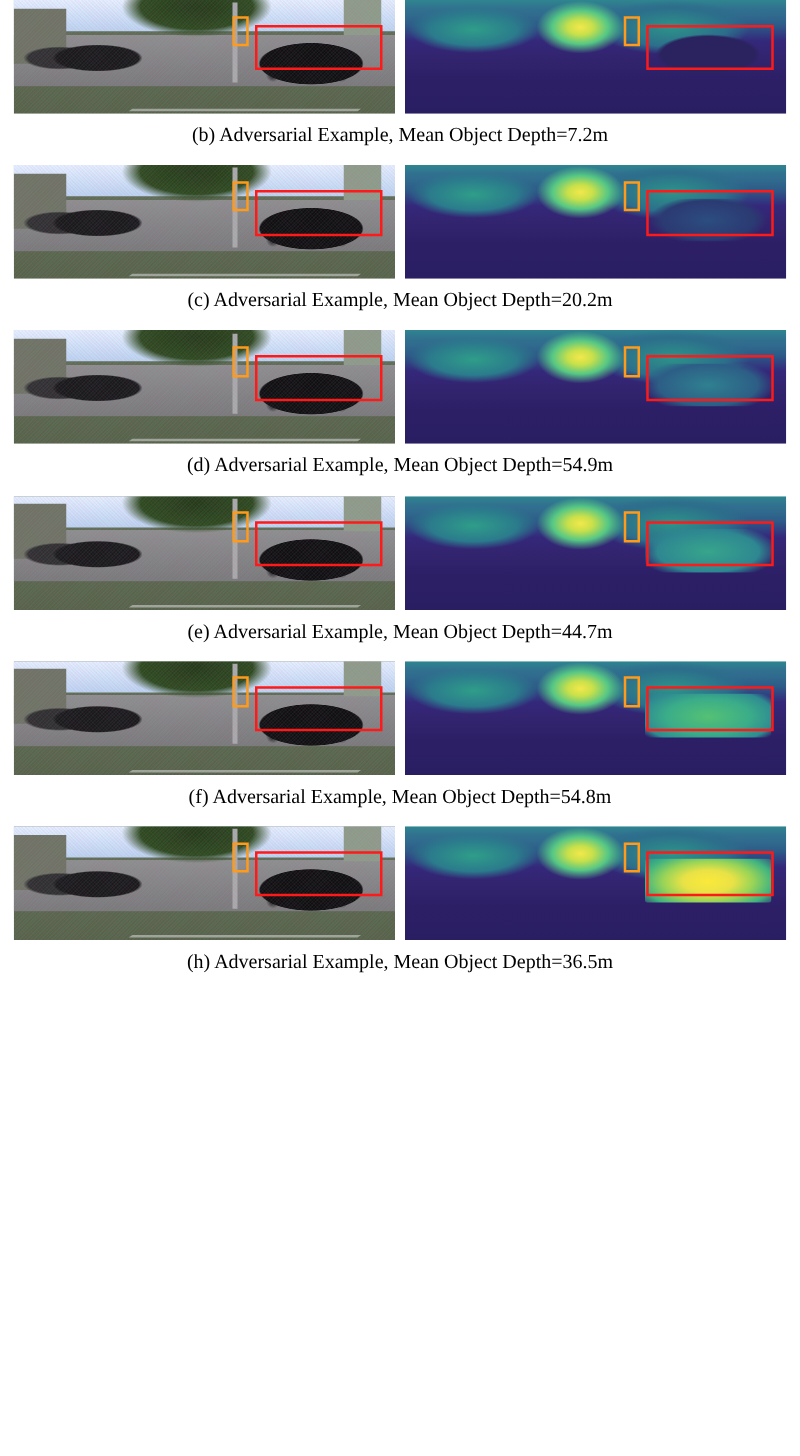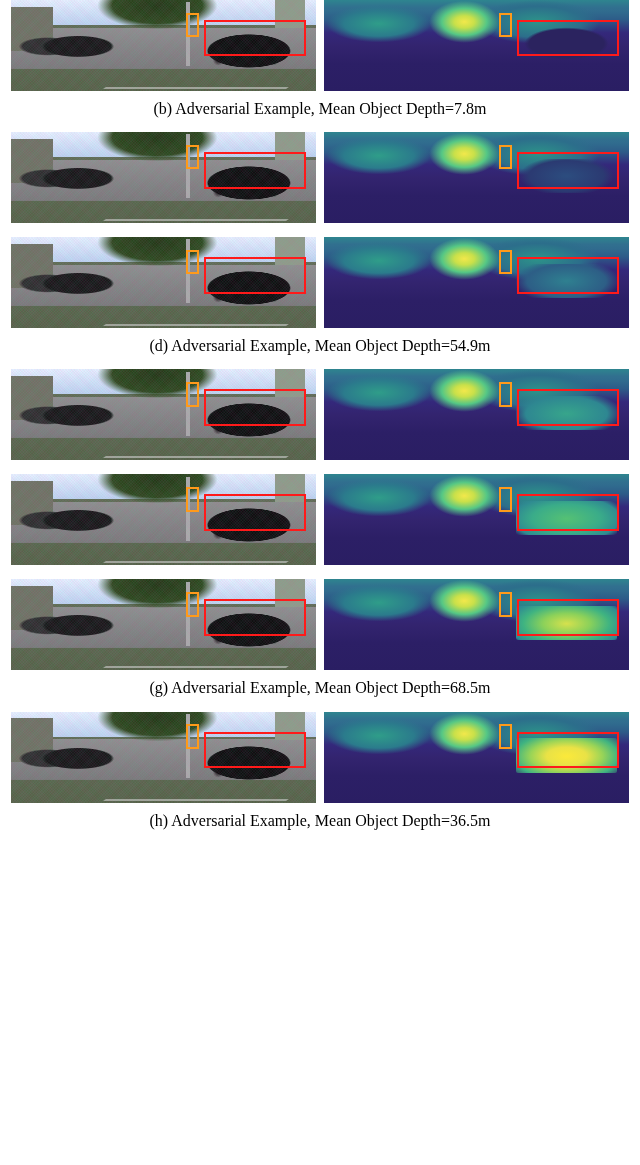--- a/index.html
+++ b/index.html
@@ -146,39 +146,40 @@
           </div>
         </div>
         <div class="panel">
           <div class="depth">
             <div class="car-region car-b"></div>
             <div class="box-orange" style="left: 57.5%; top: 14%; width: 4.3%; height: 27%;"></div>
             <div class="box-red" style="left: 63.2%; top: 22%; width: 33.5%; height: 40%;"></div>
           </div>
         </div>
       </div>
-      <div class="caption"><span class="cap-letter">(b)</span> <span>Adversarial Example, Mean Object Depth=7.8m</span></div>
+      <div class="caption"><span class="cap-letter">(b)</span> <span>Adversarial Example, Mean Object Depth=7.2m</span></div>
     </div>
     <div class="figure">
       <div class="row">
         <div class="panel">
           <div class="panel-image photo">
             <div class="noise" style="position: absolute; inset: 0px;"></div>
             <div class="box-orange" style="left: 57.5%; top: 14%; width: 4.3%; height: 27%;"></div>
             <div class="box-red" style="left: 63.2%; top: 22%; width: 33.5%; height: 40%;"></div>
           </div>
         </div>
         <div class="panel">
           <div class="depth">
             <div class="car-region car-c"></div>
             <div class="box-orange" style="left: 57.5%; top: 14%; width: 4.3%; height: 27%;"></div>
             <div class="box-red" style="left: 63.2%; top: 22%; width: 33.5%; height: 40%;"></div>
           </div>
         </div>
       </div>
+      <div class="caption"><span class="cap-letter">(c)</span> <span>Adversarial Example, Mean Object Depth=20.2m</span></div>
     </div>
     <div class="figure">
       <div class="row">
         <div class="panel">
           <div class="panel-image photo">
             <div class="noise" style="position: absolute; inset: 0px;"></div>
             <div class="box-orange" style="left: 57.5%; top: 14%; width: 4.3%; height: 27%;"></div>
             <div class="box-red" style="left: 63.2%; top: 22%; width: 33.5%; height: 40%;"></div>
           </div>
         </div>
@@ -202,57 +203,40 @@
           </div>
         </div>
         <div class="panel">
           <div class="depth">
             <div class="car-region car-e"></div>
             <div class="box-orange" style="left: 57.5%; top: 14%; width: 4.3%; height: 27%;"></div>
             <div class="box-red" style="left: 63.2%; top: 22%; width: 33.5%; height: 40%;"></div>
           </div>
         </div>
       </div>
+      <div class="caption"><span class="cap-letter">(e)</span> <span>Adversarial Example, Mean Object Depth=44.7m</span></div>
     </div>
     <div class="figure">
       <div class="row">
         <div class="panel">
           <div class="panel-image photo">
             <div class="noise" style="position: absolute; inset: 0px;"></div>
             <div class="box-orange" style="left: 57.5%; top: 14%; width: 4.3%; height: 27%;"></div>
             <div class="box-red" style="left: 63.2%; top: 22%; width: 33.5%; height: 40%;"></div>
           </div>
         </div>
         <div class="panel">
           <div class="depth">
             <div class="car-region car-f"></div>
             <div class="box-orange" style="left: 57.5%; top: 14%; width: 4.3%; height: 27%;"></div>
             <div class="box-red" style="left: 63.2%; top: 22%; width: 33.5%; height: 40%;"></div>
           </div>
         </div>
       </div>
-    </div>
-    <div class="figure">
-      <div class="row">
-        <div class="panel">
-          <div class="panel-image photo">
-            <div class="noise" style="position: absolute; inset: 0px;"></div>
-            <div class="box-orange" style="left: 57.5%; top: 14%; width: 4.3%; height: 27%;"></div>
-            <div class="box-red" style="left: 63.2%; top: 22%; width: 33.5%; height: 40%;"></div>
-          </div>
-        </div>
-        <div class="panel">
-          <div class="depth">
-            <div class="car-region car-g"></div>
-            <div class="box-orange" style="left: 57.5%; top: 14%; width: 4.3%; height: 27%;"></div>
-            <div class="box-red" style="left: 63.2%; top: 22%; width: 33.5%; height: 40%;"></div>
-          </div>
-        </div>
-      </div>
-      <div class="caption"><span class="cap-letter">(g)</span> <span>Adversarial Example, Mean Object Depth=68.5m</span></div>
+      <div class="caption"><span class="cap-letter">(f)</span> <span>Adversarial Example, Mean Object Depth=54.8m</span></div>
     </div>
     <div class="figure">
       <div class="row">
         <div class="panel">
           <div class="panel-image photo">
             <div class="noise" style="position: absolute; inset: 0px;"></div>
             <div class="box-orange" style="left: 57.5%; top: 14%; width: 4.3%; height: 27%;"></div>
             <div class="box-red" style="left: 63.2%; top: 22%; width: 33.5%; height: 40%;"></div>
           </div>
         </div>

